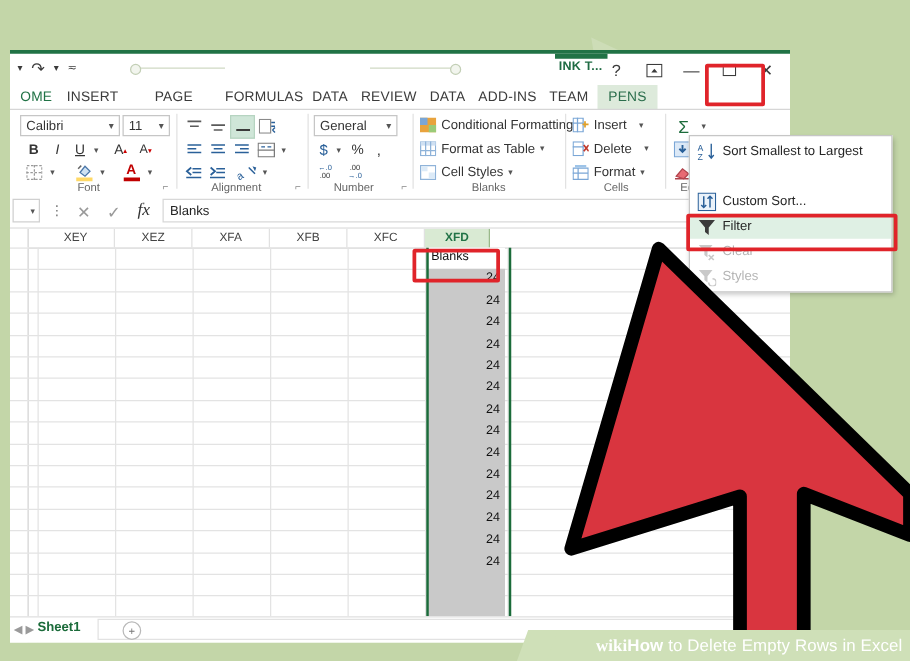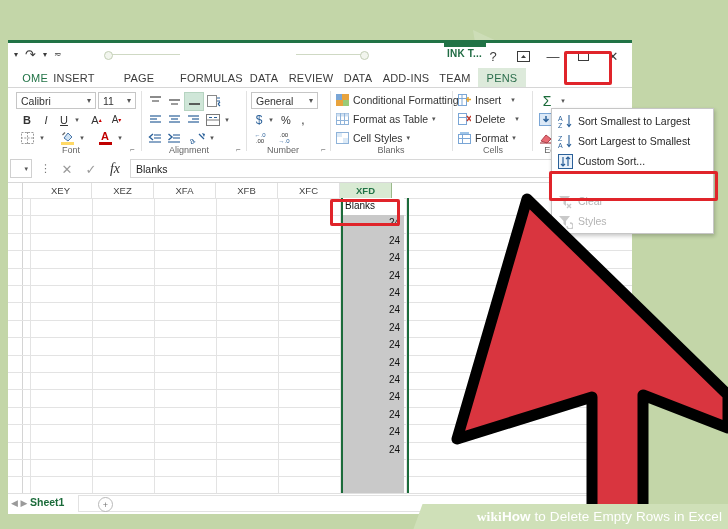--- a/index.html
+++ b/index.html
@@ -190,21 +190,21 @@
       <div class="winbtn small">
         <svg width="11" height="10" viewBox="0 0 11 10">
             <rect x="0.5" y="0.5" width="10" height="9" fill="none" stroke="#3b3b3b"></rect>
           </svg>
       </div>
       <div class="winbtn">✕</div>
     </div>
   </div>
 
   <div class="tabs" id="tabstrip">
-      <div class="tab active" style="left: 2px; width: 38px; text-align: right;">OME</div>
+      <div class="tab active" style="left: 2px; width: 38px;">OME</div>
       <div class="tab" style="left: 42px; width: 48px;">INSERT</div>
       <div class="tab" style="left: 92px; width: 78px;">PAGE LAYOUT</div>
       <div class="tab" style="left: 172px; width: 62px;">FORMULAS</div>
       <div class="tab" style="left: 236px; width: 40px;">DATA</div>
       <div class="tab" style="left: 278px; width: 50px;">REVIEW</div>
       <div class="tab" style="left: 330px; width: 40px;">DATA</div>
       <div class="tab" style="left: 372px; width: 52px;">ADD-INS</div>
       <div class="tab" style="left: 426px; width: 42px;">TEAM</div>
       <div class="tab pens" style="left: 470px; width: 48px;">PENS</div>
     </div>
@@ -575,41 +575,39 @@
     <div class="mi" style="top: 2px;">
       <span class="ic">
         <svg width="15" height="15" viewBox="0 0 15 15">
           <text x="0" y="7" font-size="7" font-family="Liberation Sans" fill="#2a6099">A</text>
           <text x="0" y="14" font-size="7" font-family="Liberation Sans" fill="#2a6099">Z</text>
           <path d="M11 1 v11 M9 10 l2 2.5 L13 10" stroke="#2a6099" stroke-width="1.1" fill="none"></path>
         </svg>
       </span>
       <span class="lb">Sort Smallest to Largest</span>
     </div>
-    <div class="mi" style="top: 22px;">
-      <span class="ic">
-        <svg width="15" height="15" viewBox="0 0 15 15">
-          <text x="0" y="7" font-size="7" font-family="Liberation Sans" fill="#2a6099">Z</text>
-          <text x="0" y="14" font-size="7" font-family="Liberation Sans" fill="#2a6099">A</text>
-          <path d="M11 1 v11 M9 10 l2 2.5 L13 10" stroke="#2a6099" stroke-width="1.1" fill="none"></path>
-        </svg>
-      </span>
-      <span class="lb">Sort Largest to Smallest</span>
-    </div>
     <div class="mi" style="top: 42px;">
       <span class="ic">
         <svg width="15" height="15" viewBox="0 0 15 15">
           <rect x="0.5" y="0.5" width="14" height="14" fill="#eaf2fa" stroke="#2a6099"></rect>
           <path d="M5 3 v9 M3 10 l2 2 l2 -2" stroke="#2a6099" stroke-width="1.2" fill="none"></path>
           <path d="M10 12 v-9 M8 5 l2 -2 l2 2" stroke="#2a6099" stroke-width="1.2" fill="none"></path>
         </svg>
       </span>
       <span class="lb">Custom Sort...</span>
     </div>
     <div class="msep" style="top: 62px;"></div>
+    <div class="mi hl" style="top: 62px;">
+      <span class="ic">
+        <svg width="15" height="15" viewBox="0 0 15 15">
+          <path d="M1 2 h13 L9 8 v6 L6 11.5 V8 Z" fill="#3b3b3b"></path>
+        </svg>
+      </span>
+      <span class="lb">Filter</span>
+    </div>
     <div class="mi disabled" style="top: 82px;">
       <span class="ic">
         <svg width="15" height="15" viewBox="0 0 15 15">
           <path d="M1 2 h11 L8 7 v5 L5.5 10 V7 Z" fill="#c9c9c9"></path>
           <path d="M9 10 l4 4 M13 10 l-4 4" stroke="#c9c9c9" stroke-width="1.4"></path>
         </svg>
       </span>
       <span class="lb">Clear</span>
     </div>
     <div class="mi disabled" style="top: 102px;">

